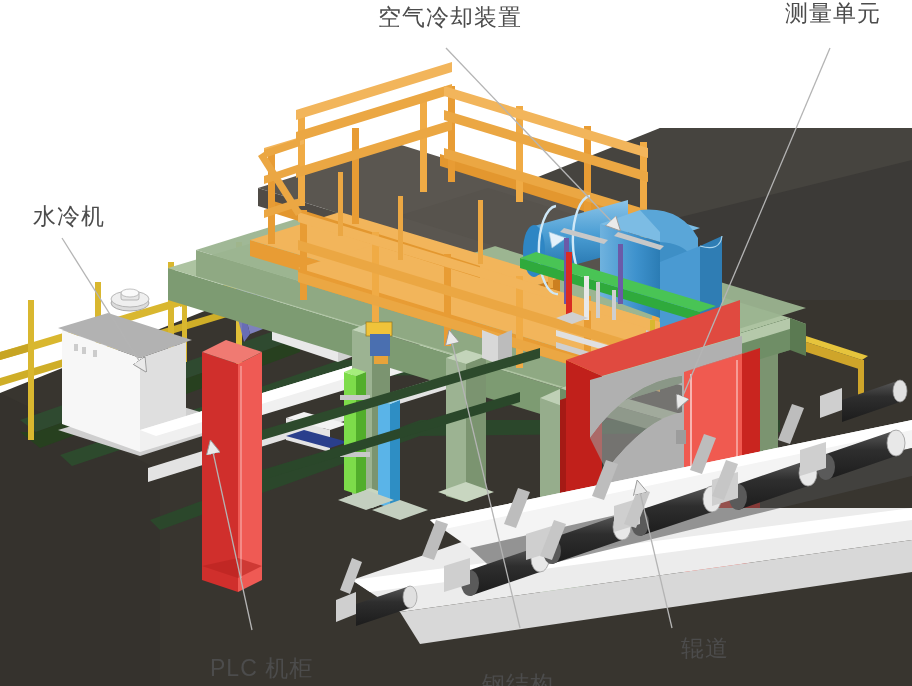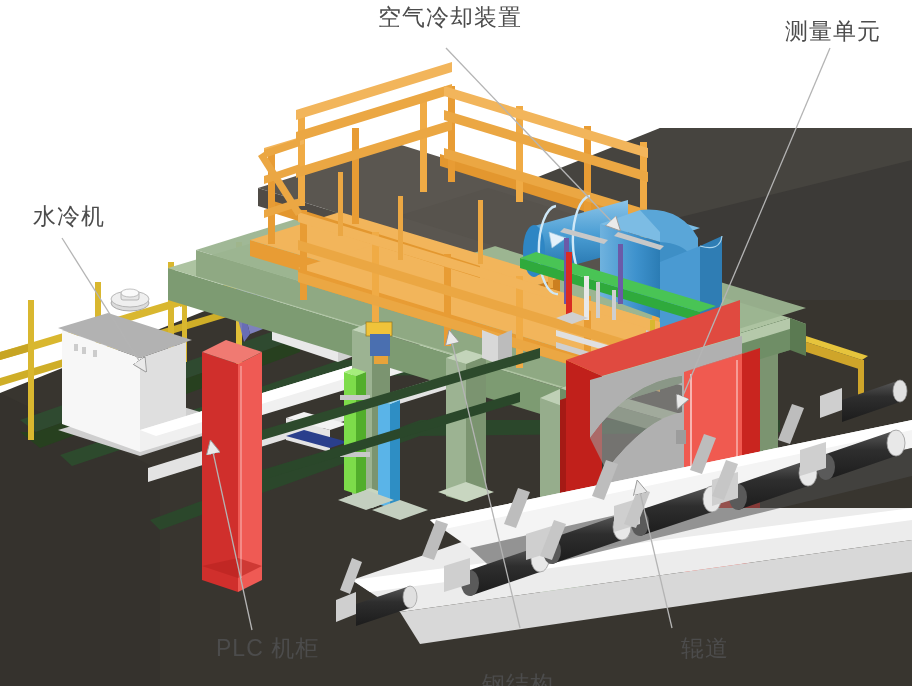--- a/index.html
+++ b/index.html
@@ -394,19 +394,19 @@
     <line x1="446" y1="48" x2="612" y2="222" marker-end="url(#ah)"></line>
     <line x1="830" y1="48" x2="682" y2="398" marker-end="url(#ah)"></line>
     <line x1="62" y1="238" x2="140" y2="362" marker-end="url(#ah)"></line>
     <line x1="252" y1="630" x2="213" y2="452" marker-end="url(#ah)"></line>
     <line x1="520" y1="628" x2="452" y2="342" marker-end="url(#ah)"></line>
     <line x1="672" y1="628" x2="640" y2="492" marker-end="url(#ah)"></line>
   </g>
 </svg>
 
 <div class="lbl" style="left:378px;top:5px;">空气冷却装置</div>
-<div class="lbl" style="left:785px;top:21px;font-family:Liberation Mono, monospace;">测量单元</div>
+<div class="lbl" style="left:785px;top:1px;">测量单元</div>
 <div class="lbl" style="left:33px;top:204px;">水冷机</div>
-<div class="lbl" style="left:210px;top:636px;margin-left:6px;">PLC 机柜</div>
+<div class="lbl" style="left:210px;top:656px;">PLC 机柜</div>
 <div class="lbl" style="left:482px;top:672px;">钢结构</div>
 <div class="lbl" style="left:681px;top:636px;">辊道</div>
 
 </div>
 
 </body></html>

